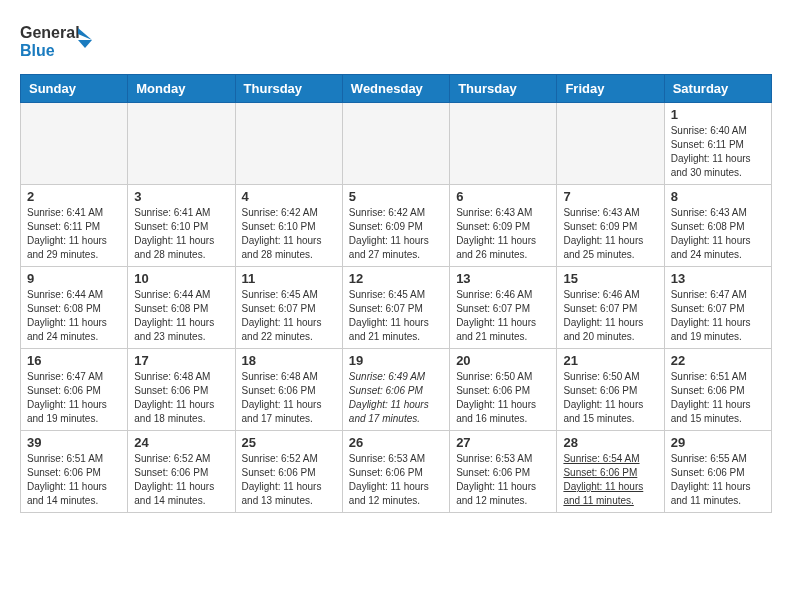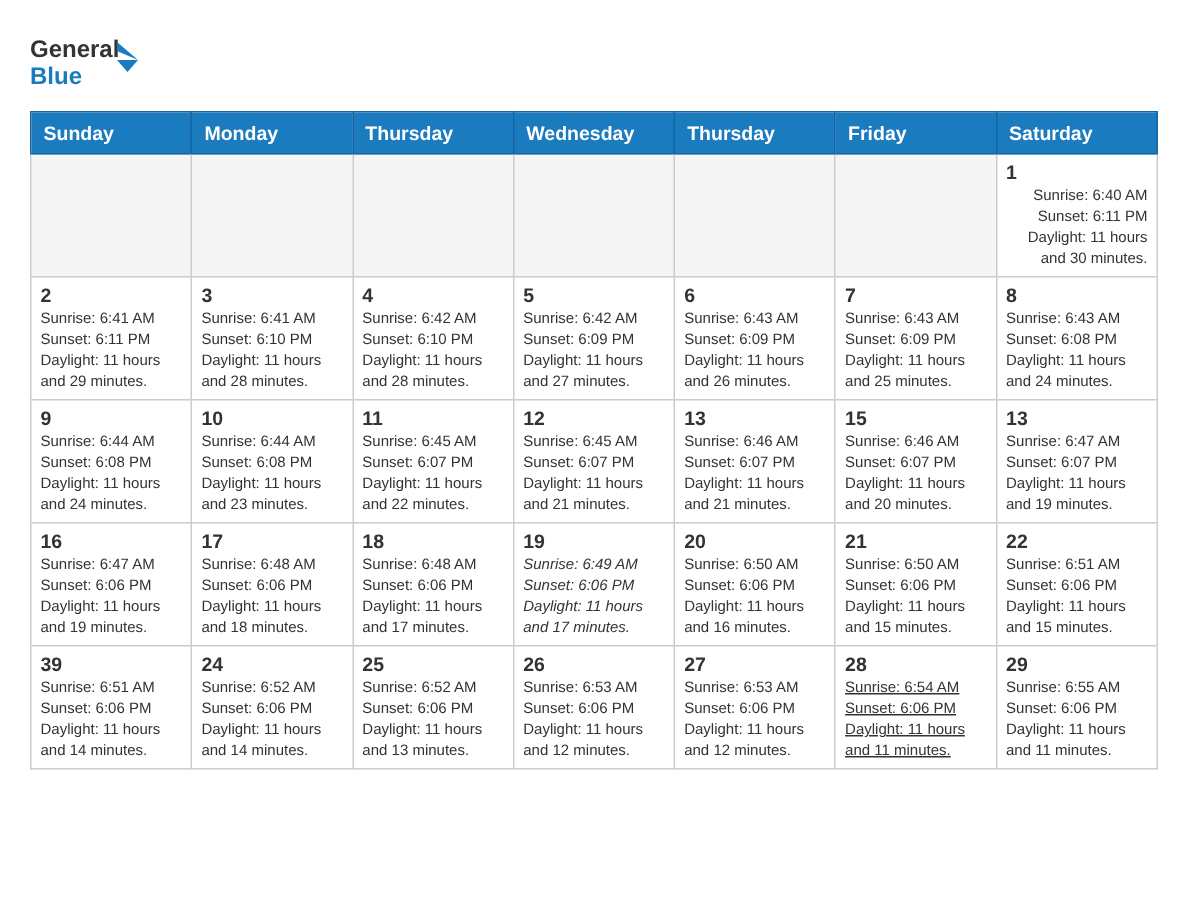--- a/index.html
+++ b/index.html
@@ -105,21 +105,21 @@
   <tbody id="calendar-body">
       <tr>
         <td class="empty"></td>
         <td class="empty"></td>
         <td class="empty"></td>
         <td class="empty"></td>
         <td class="empty"></td>
         <td class="empty"></td>
         <td>
           <span class="day-num">1</span>
-          <div class="day-info" style="white-space: pre-line; text-align: right;">Sunrise: 6:40 AM
+          <div class="day-info" style="white-space: pre-line;">Sunrise: 6:40 AM
 Sunset: 6:11 PM
 Daylight: 11 hours and 30 minutes.</div>
         </td>
       </tr>
       <tr>
         <td>
           <span class="day-num">2</span>
           <div class="day-info" style="white-space: pre-line;">Sunrise: 6:41 AM
 Sunset: 6:11 PM
 Daylight: 11 hours and 29 minutes.</div>

